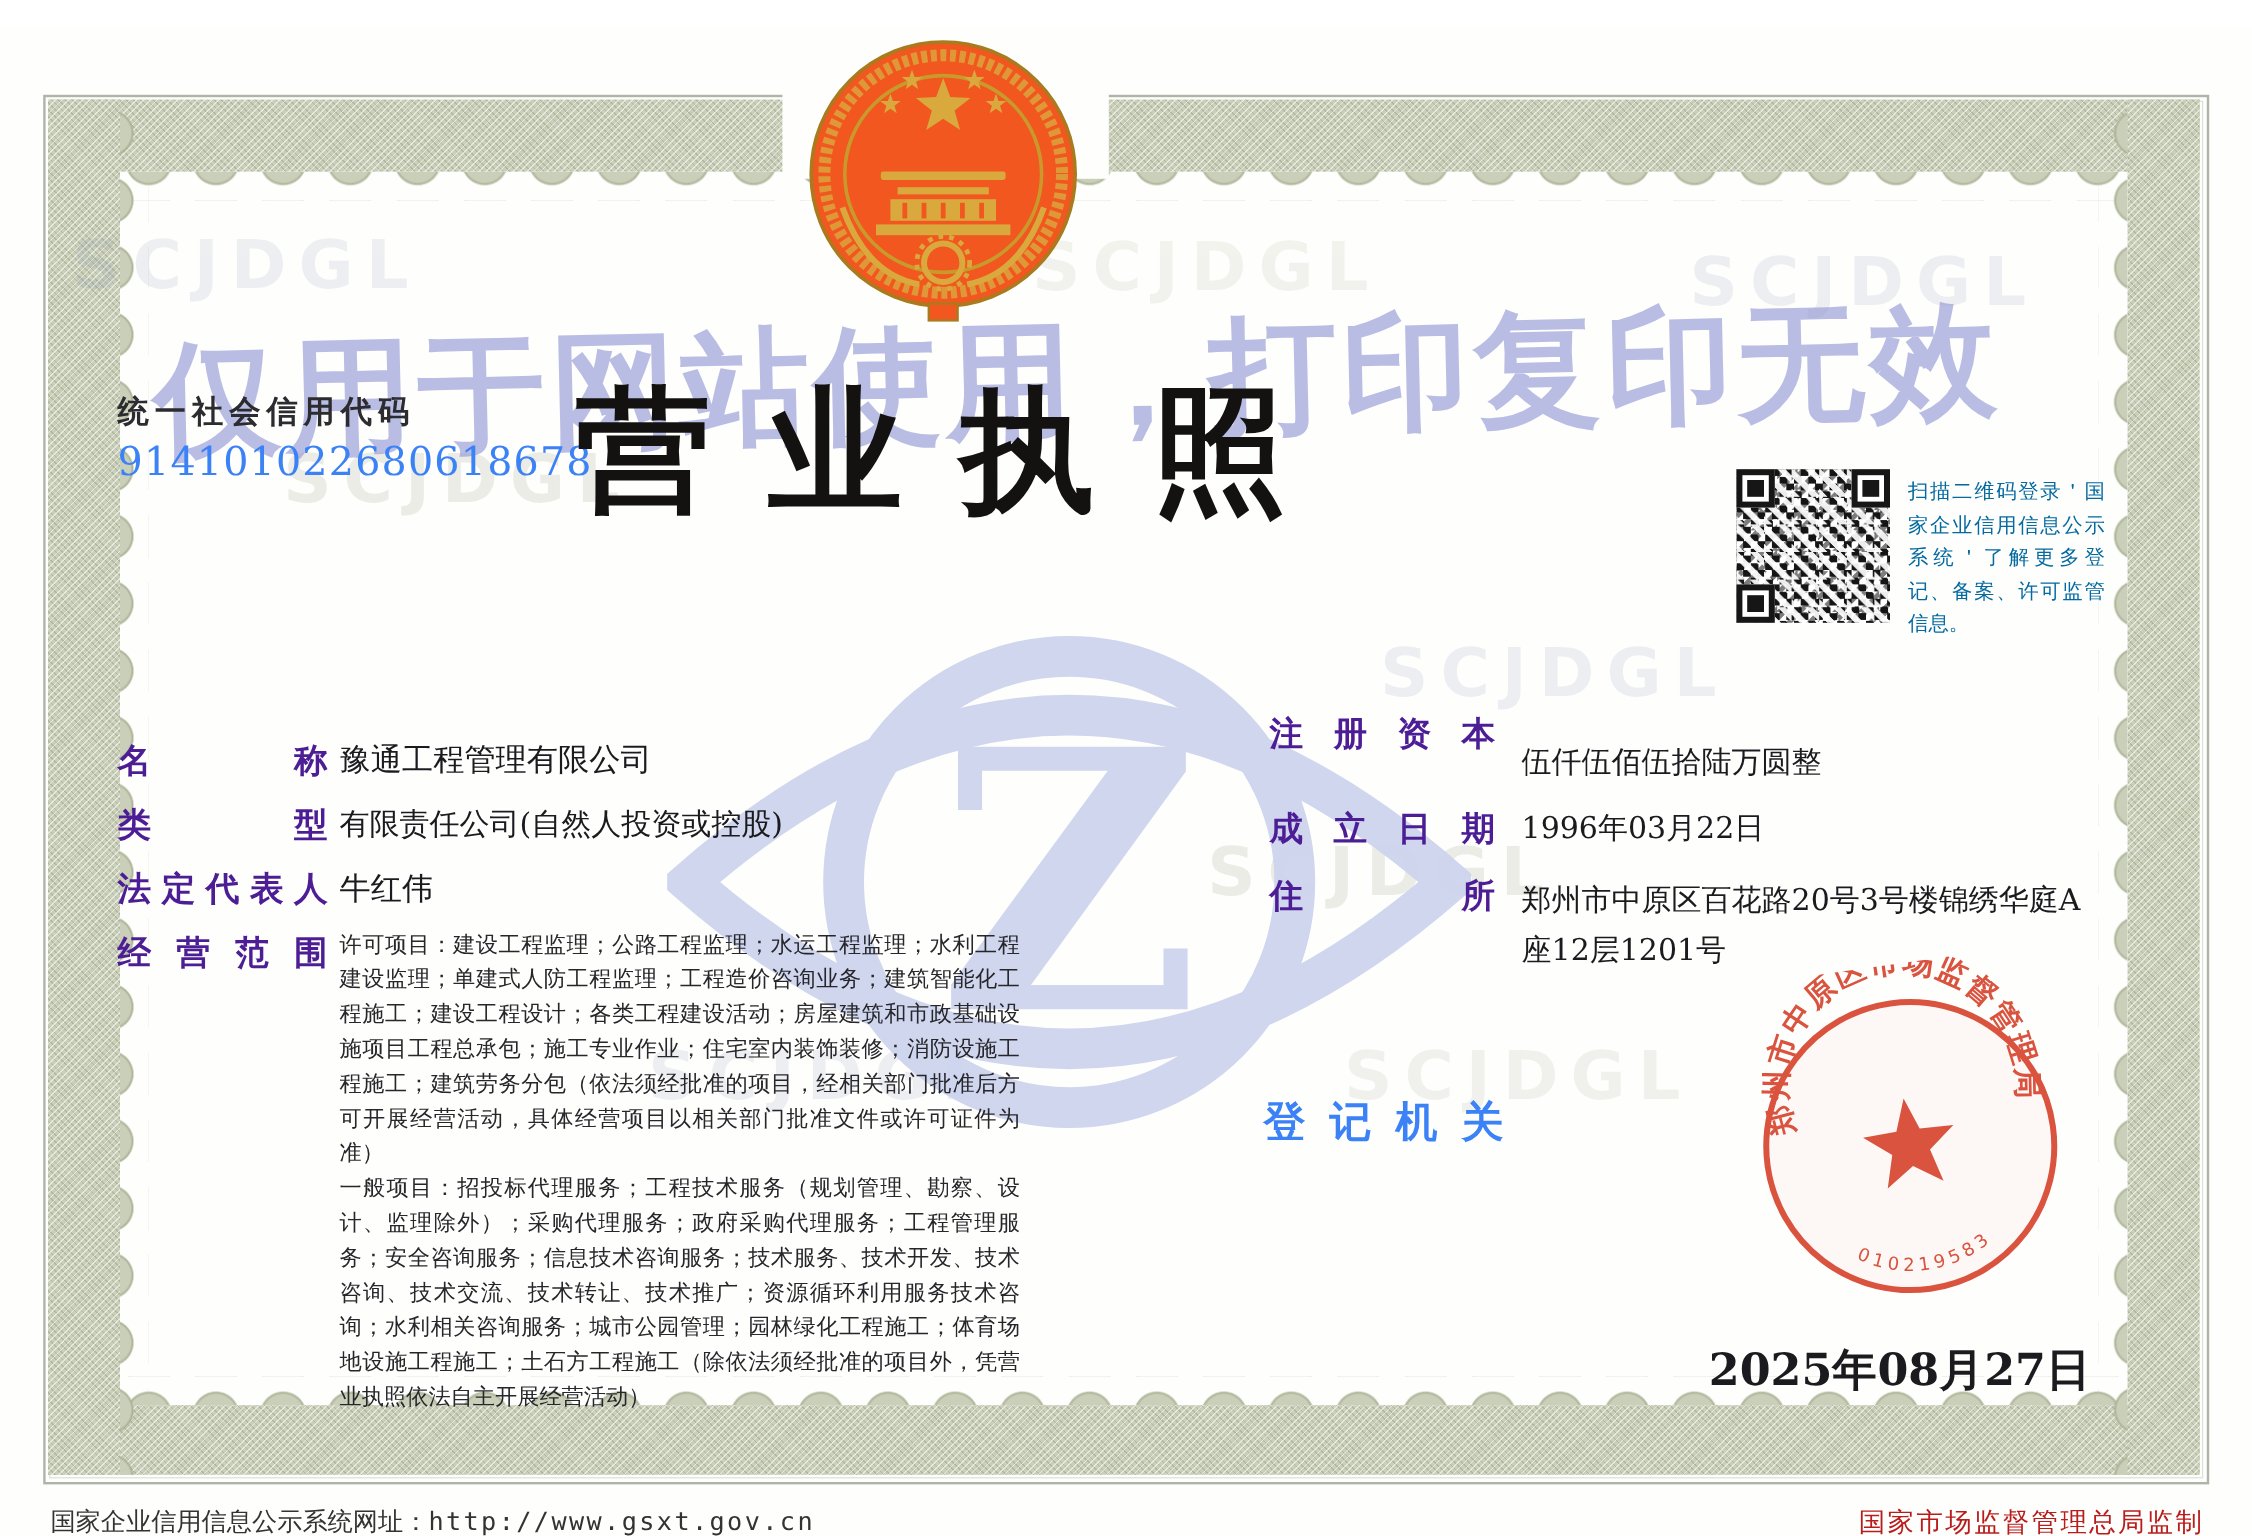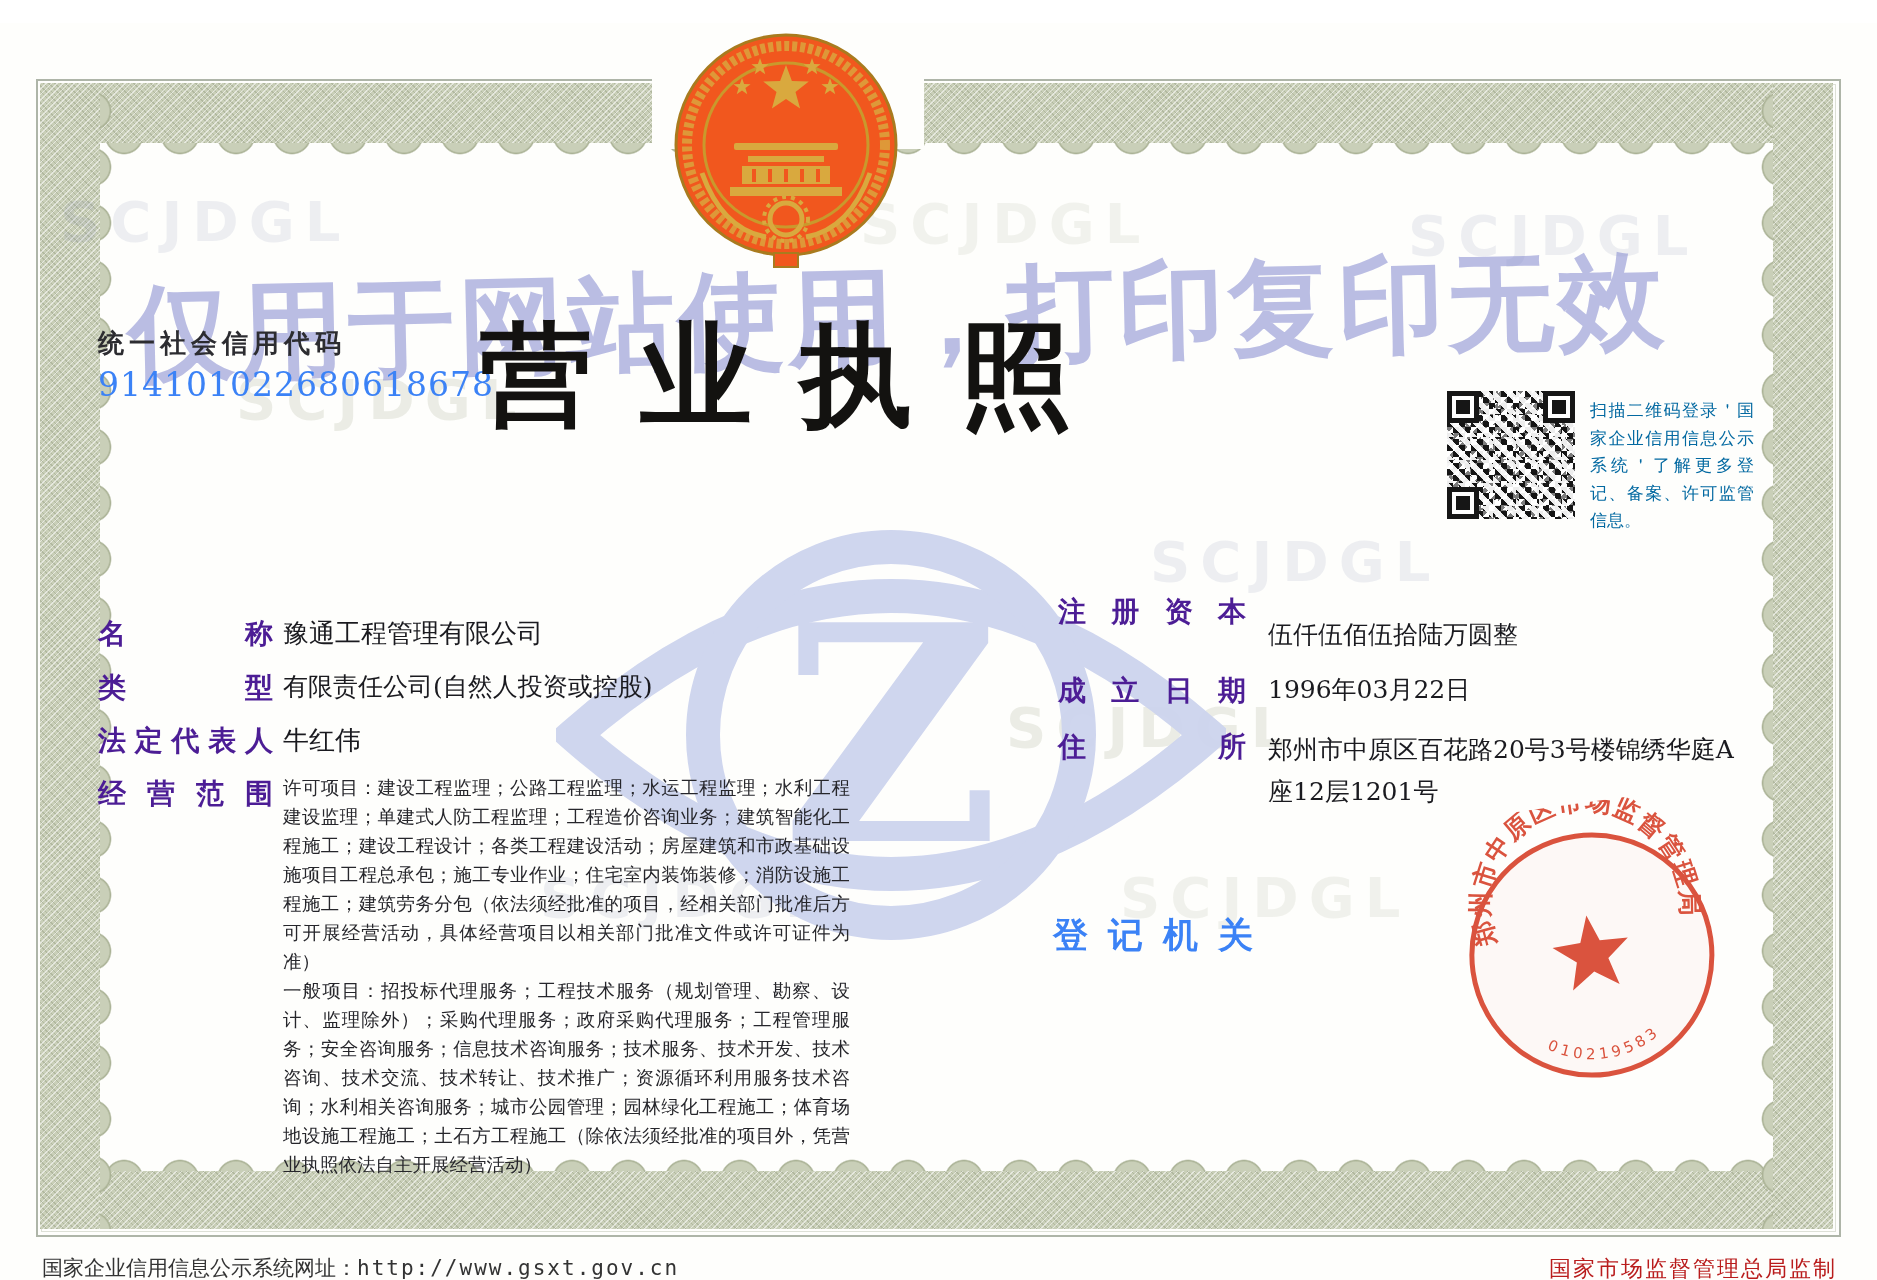--- a/index.html
+++ b/index.html
@@ -196,19 +196,24 @@
     <circle cx="145" cy="152" r="120" fill="rgba(215,69,46,0.03)" stroke="#d7452e" stroke-width="5"></circle>
     <polygon fill="#d7452e" points="145,112 154.8,138.5 183,139.6 160.9,157.2 168.5,184.4 145,168.7 121.5,184.4 129.1,157.2 107,139.6 135.2,138.5"></polygon>
     <text font-size="25" font-weight="bold" fill="#d7452e" letter-spacing="2" font-family="'DejaVu Serif',serif">
       <textPath href="#sealArcTop" startOffset="50%" text-anchor="middle">郑州市中原区市场监督管理局</textPath>
     </text>
     <text font-size="15" fill="#d7452e" letter-spacing="4" font-family="'DejaVu Sans',sans-serif">
       <textPath href="#sealArcBottom" startOffset="50%" text-anchor="middle">4101021958317</textPath>
     </text>
   </svg>
 
+  <div class="reg-date">
+    <span>2025年</span>
+    <span>08月</span>
+    <span>27日</span>
+  </div>
 
   <div class="footer-left">
     <span>国家企业信用信息公示系统网址：</span><span class="url">http://www.gsxt.gov.cn</span>
   </div>
   <div class="footer-right">国家市场监督管理总局监制</div>
 
 </div>
 
 </body></html>

